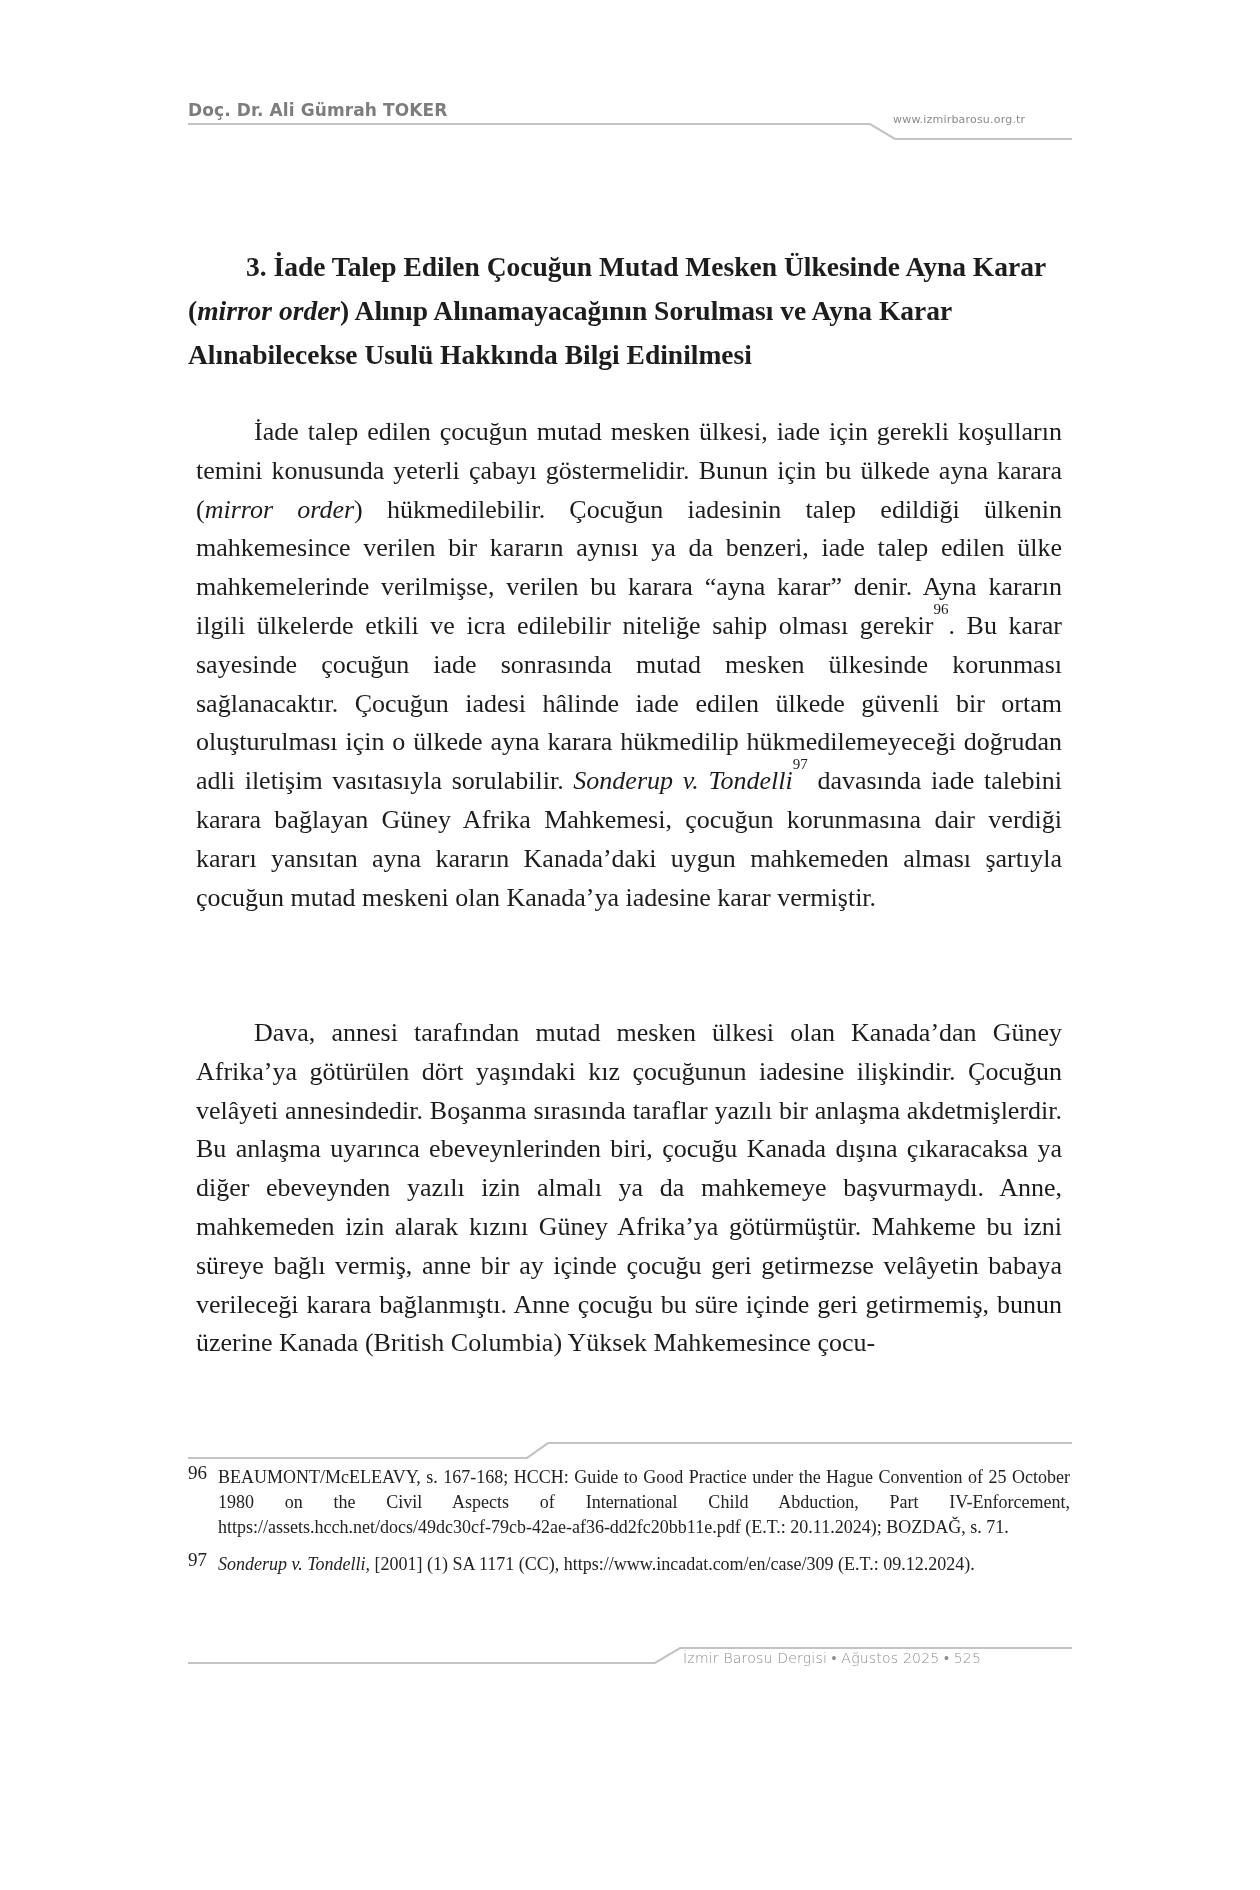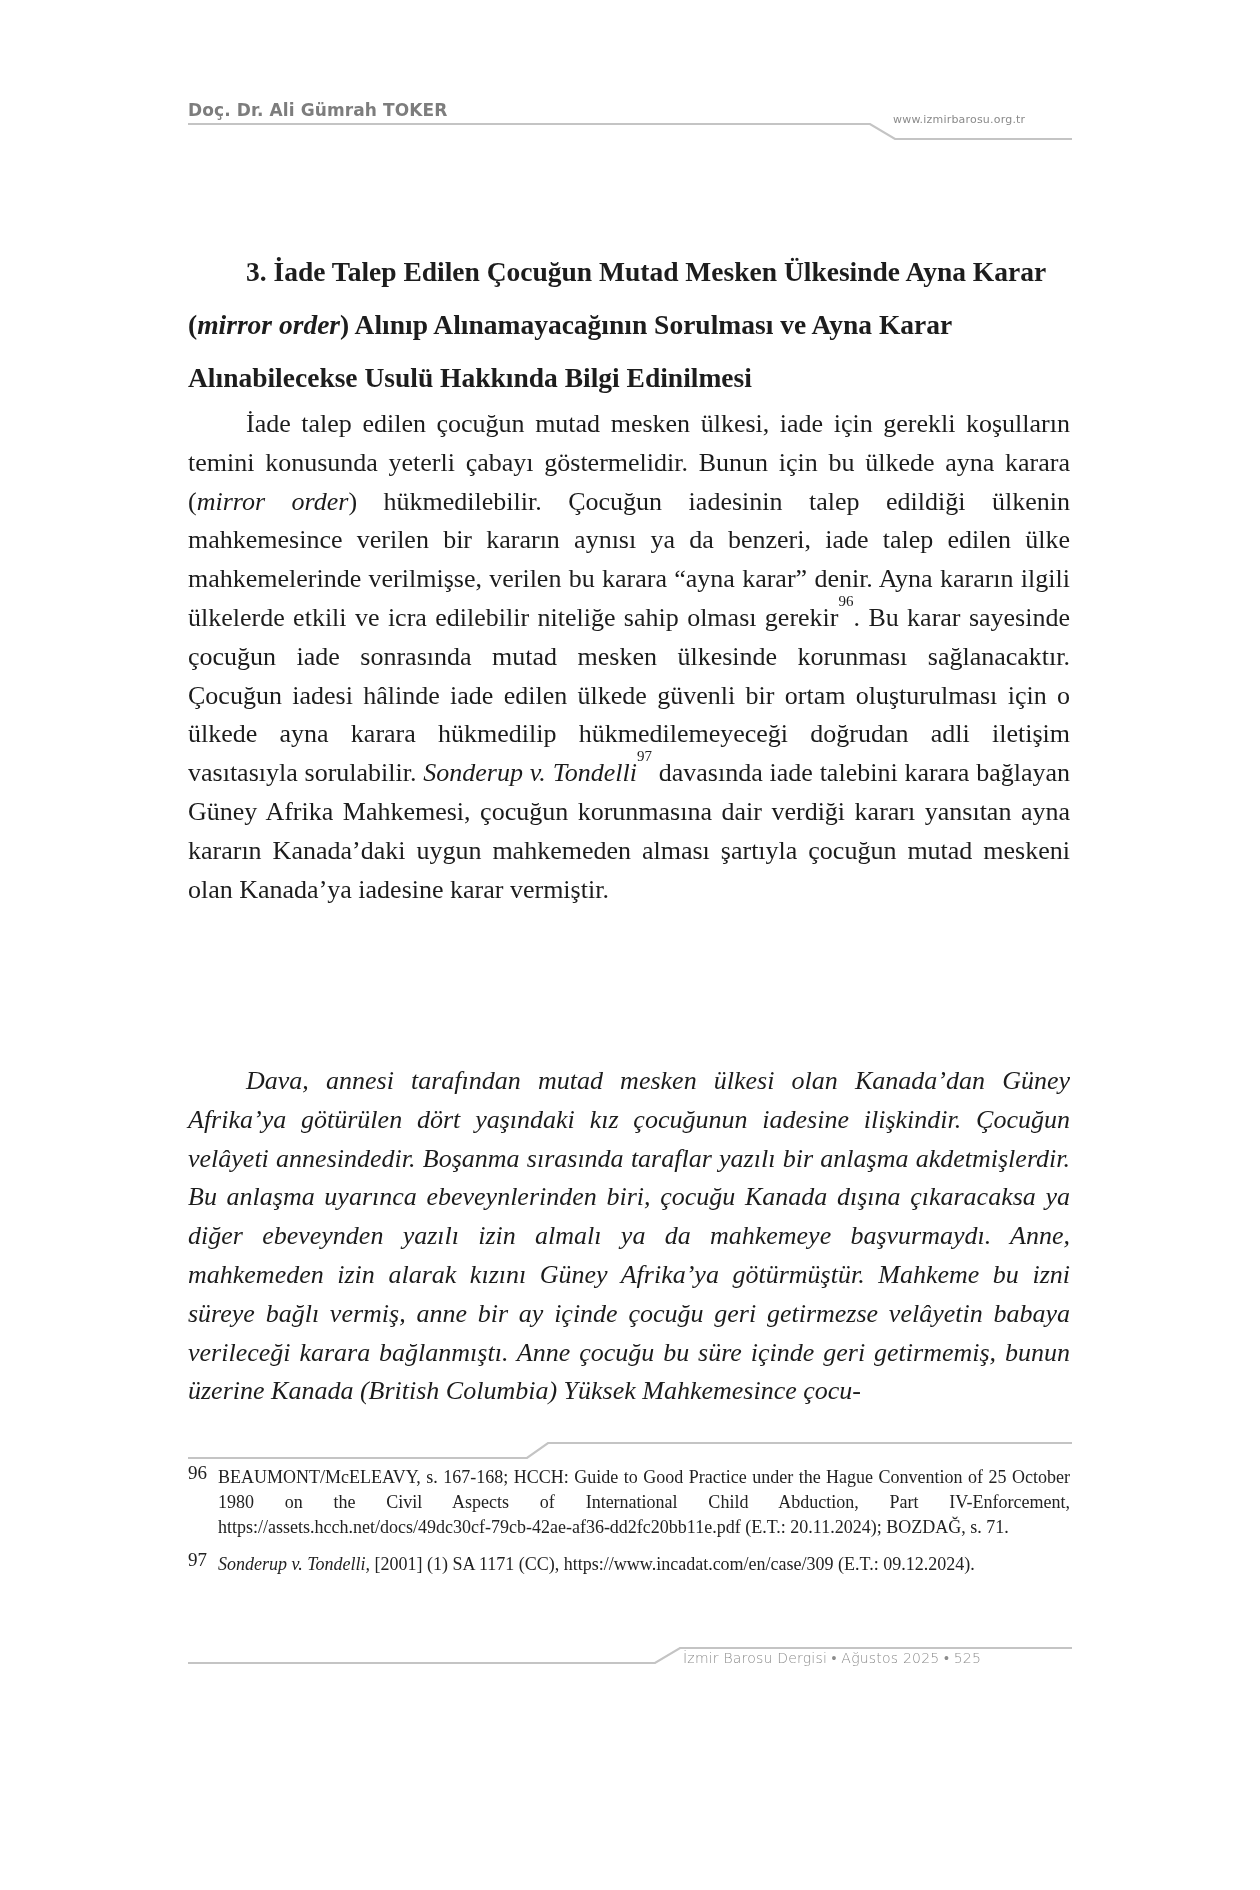--- a/index.html
+++ b/index.html
@@ -4,26 +4,26 @@
 <style>
   html, body { margin:0; padding:0; background:#ffffff; }
   body { width:1260px; height:1890px; position:relative; overflow:hidden; }
   .page { position:absolute; left:0; top:0; width:1260px; height:1890px; background:#fff;border-radius:22px; }
 
   .hdr-author { position:absolute; left:188px; top:100px; font-family:"DejaVu Sans", sans-serif; font-weight:bold; font-size:17px; color:#7d7d7d; letter-spacing:0.1px; }
   .hdr-title { position:absolute; left:188px; top:128px; font-family:"DejaVu Sans", sans-serif; font-size:17.5px; line-height:25px; color:#777; letter-spacing:0.3px; font-weight:300; }
   .hdr-url { position:absolute; left:893px; top:113px; font-family:"DejaVu Sans", sans-serif; font-size:11px; color:#8a8a8a; letter-spacing:0.2px; }
   svg.rule { position:absolute; left:0; top:0; width:1260px; height:1890px; pointer-events:none; }
 
-  .heading { position:absolute; left:188px; top:245px; width:882px; font-family:"Liberation Serif", serif; font-weight:bold; font-size:27.5px; line-height:53px; color:#1d1d1d; }
+  .heading { position:absolute; left:188px; top:245px; width:882px; font-family:"Liberation Serif", serif; font-weight:bold; font-size:27.5px; line-height:44px; color:#1d1d1d; }
   .heading .l1 { text-indent:58px; display:block; }
   .body-text { position:absolute; left:188px; width:882px; font-family:"Liberation Serif", serif; font-size:26px; line-height:38.8px; color:#1c1c1c; text-align:justify; }
-  .body-text p { margin:0; text-indent:58px; }
+  .body-text p { margin:8px; text-indent:58px; }
   .p1 { top:405px; }
-  .p2 { top:1062px;font-style:italic; }
+  .p2 { top:1006px; }
   sup { font-size:15px; line-height:0; vertical-align:top; position:relative; top:2px; }
   i { font-style:italic; }
 
   .footnotes { position:absolute; left:188px; top:1465px; width:882px; font-family:"Liberation Serif", serif; font-size:18px; line-height:25px; color:#222; text-align:justify; }
   .fn { display:flex; margin-bottom:12px; }
   .fn-num { width:30px; flex:none; font-size:19px; position:relative; top:-5px; }
   .fn-text { flex:1; }
 
   .footer { position:absolute; left:683px; top:1650px; font-family:"DejaVu Sans", sans-serif; font-size:14px; color:#8d8d8d; letter-spacing:0.2px; font-weight:300; }
 </style>

